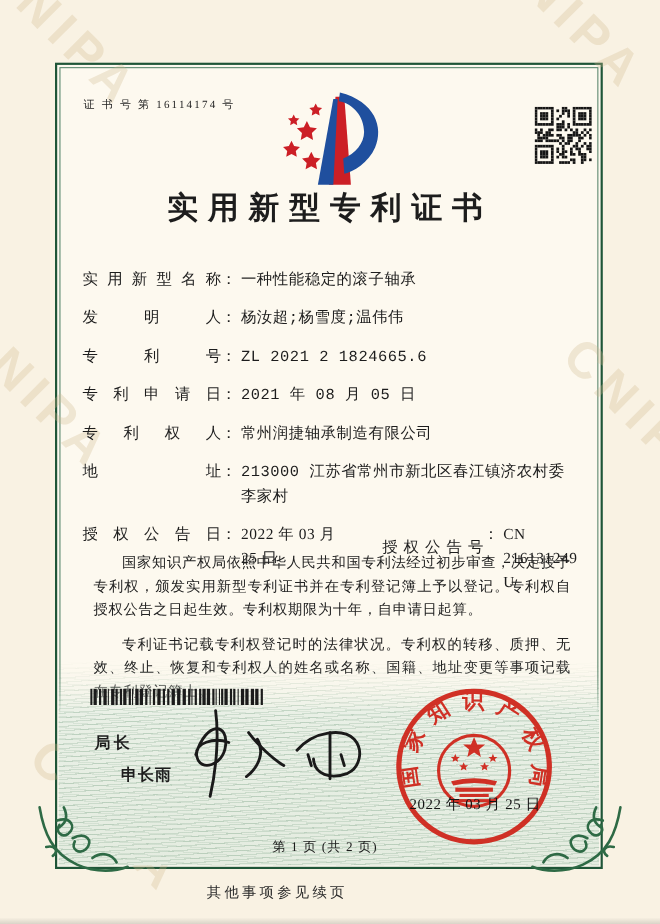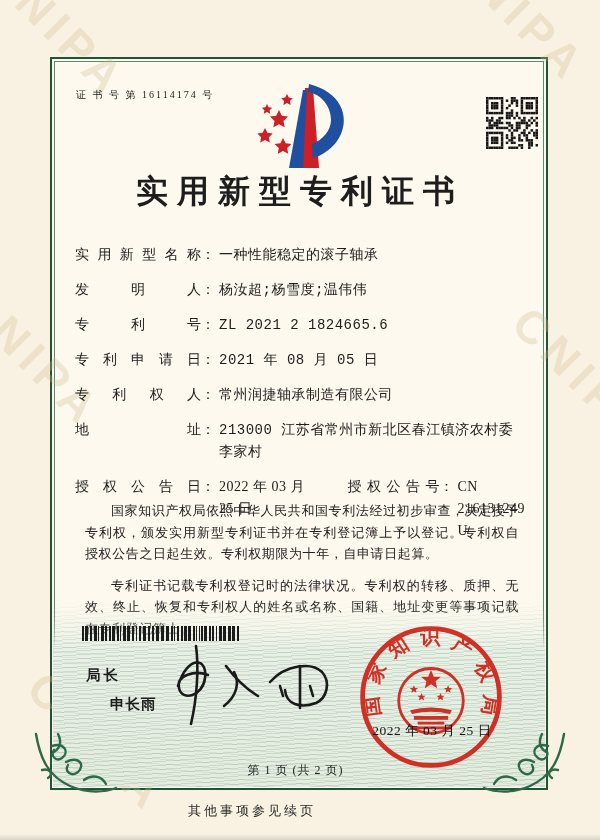--- a/index.html
+++ b/index.html
@@ -8,29 +8,29 @@
   .frame{position:absolute;left:50px;top:57px;width:494px;height:729px;
          background:#fdf9ef;border:2px solid #1f5537;}
   .frame::after{content:"";position:absolute;inset:2px;border:1px solid #5d8970;pointer-events:none;}
   .watermark{position:absolute;font-family:"Liberation Sans",sans-serif;font-weight:bold;
          font-size:46px;letter-spacing:7px;color:rgba(210,186,143,0.30);
          transform:rotate(45deg);white-space:nowrap;pointer-events:none;}
   .cert-no{position:absolute;left:76px;top:88px;font-size:10px;letter-spacing:2px;}
   .logo{position:absolute;left:243px;top:82px;}
   .qr{position:absolute;left:486px;top:97px;}
   .title{position:absolute;left:0;width:600px;top:170px;text-align:center;
-         font-size:32px;font-weight:bold;letter-spacing:9px;}
+         font-size:28px;font-weight:bold;letter-spacing:9px;}
   .fields{position:absolute;left:75px;top:244px;width:452px;font-size:14px;}
   .frow{display:flex;align-items:flex-start;margin-bottom:13px;line-height:22px;font-family:Liberation Mono, monospace;}
   .lbl{display:inline-block;width:126px;text-align:justify;text-align-last:justify;flex:0 0 126px;}
   .colon{flex:0 0 auto;}
   .val{flex:1;letter-spacing:0.5px;padding-left:4px;}
   .grow{display:flex;line-height:22px;}
   .g2{margin-left:26px;display:flex;}
-  .g2 .lbl{width:92px;flex:0 0 92px;}
+  .g2 .lbl{width:92px;flex:0 0 92px;margin-top:12px;}
   .body-text{position:absolute;left:75px;top:490px;width:454px;font-size:13px;
          line-height:21.5px;text-align:justify;letter-spacing:0.6px;color:#222;}
   .body-text p{margin:10px;text-indent:2em;}
   .band{position:absolute;left:53px;top:600px;width:492px;height:187px;
         background:
          repeating-linear-gradient(176deg, rgba(90,140,105,.20) 0 1px, rgba(0,0,0,0) 1px 4px),
          repeating-linear-gradient(184deg, rgba(90,140,105,.13) 0 1px, rgba(0,0,0,0) 1px 5px),
          linear-gradient(180deg, rgba(233,240,230,0) 0, #e9f0e6 45px, #e4ece0 100%);
         -webkit-mask-image:linear-gradient(180deg, rgba(0,0,0,0) 0, #000 50px);
         mask-image:linear-gradient(180deg, rgba(0,0,0,0) 0, #000 50px);}

